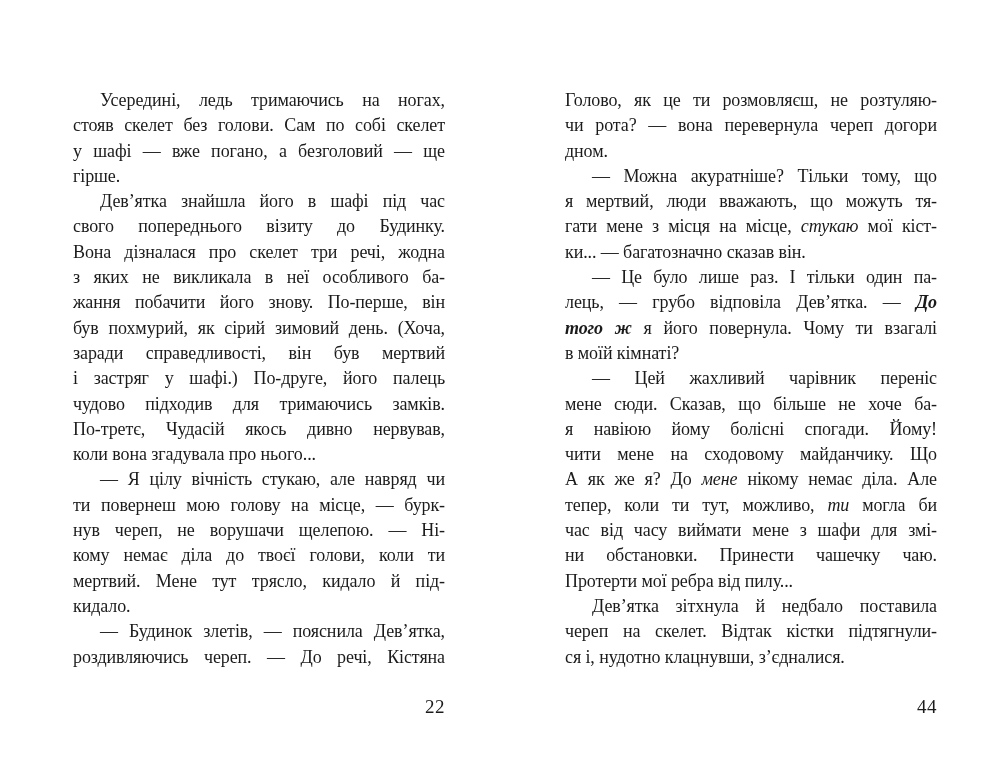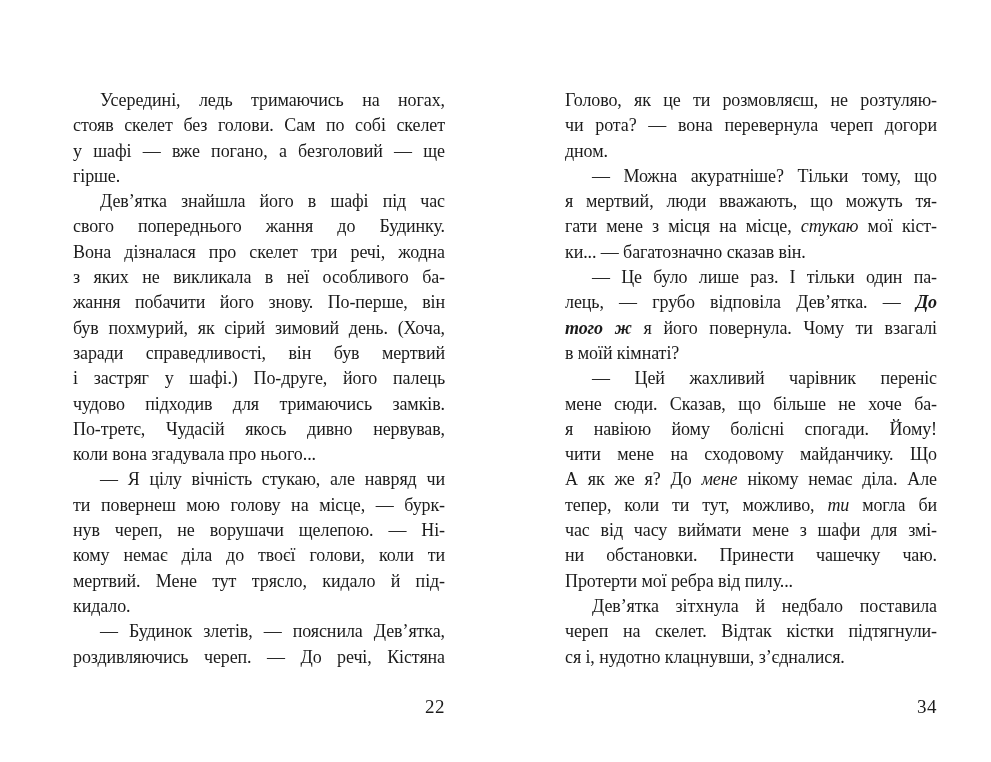--- a/index.html
+++ b/index.html
@@ -58,21 +58,21 @@
 
 <div class="spread">
 
   <div class="page page-left">
     <div>
         <div class="line just indent">Усередині, ледь тримаючись на ногах,</div>
         <div class="line just">стояв скелет без голови. Сам по собі скелет</div>
         <div class="line just">у шафі — вже погано, а безголовий — ще</div>
         <div class="line">гірше.</div>
         <div class="line just indent">Дев’ятка знайшла його в шафі під час</div>
-        <div class="line just">свого попереднього жання до Будинку.</div>
+        <div class="line just">свого попереднього візиту до Будинку.</div>
         <div class="line just">Вона дізналася про скелет три речі, жодна</div>
         <div class="line just">з яких не викликала в неї особливого ба-</div>
         <div class="line just">жання побачити його знову. По-перше, він</div>
         <div class="line just">був похмурий, як сірий зимовий день. (Хоча,</div>
         <div class="line just">заради справедливості, він був мертвий</div>
         <div class="line just">і застряг у шафі.) По-друге, його палець</div>
         <div class="line just">чудово підходив для тримаючись замків.</div>
         <div class="line just">По-третє, Чудасій якось дивно нервував,</div>
         <div class="line">коли вона згадувала про нього...</div>
         <div class="line just indent">— Я цілу вічність стукаю, але навряд чи</div>
@@ -106,16 +106,16 @@
         <div class="line just">чити мене на сходовому майданчику. Що</div>
         <div class="line just">А як же я? До <em>мене</em> нікому немає діла. Але</div>
         <div class="line just">тепер, коли ти тут, можливо, <em>ти</em> могла би</div>
         <div class="line just">час від часу виймати мене з шафи для змі-</div>
         <div class="line just">ни обстановки. Принести чашечку чаю.</div>
         <div class="line">Протерти мої ребра від пилу...</div>
         <div class="line just indent">Дев’ятка зітхнула й недбало поставила</div>
         <div class="line just">череп на скелет. Відтак кістки підтягнули-</div>
         <div class="line">ся і, нудотно клацнувши, з’єдналися.</div>
       </div>
-    <div class="page-number">34</div>
+    <div class="page-number">44</div>
   </div>
 
 </div>
 
 </body></html>

